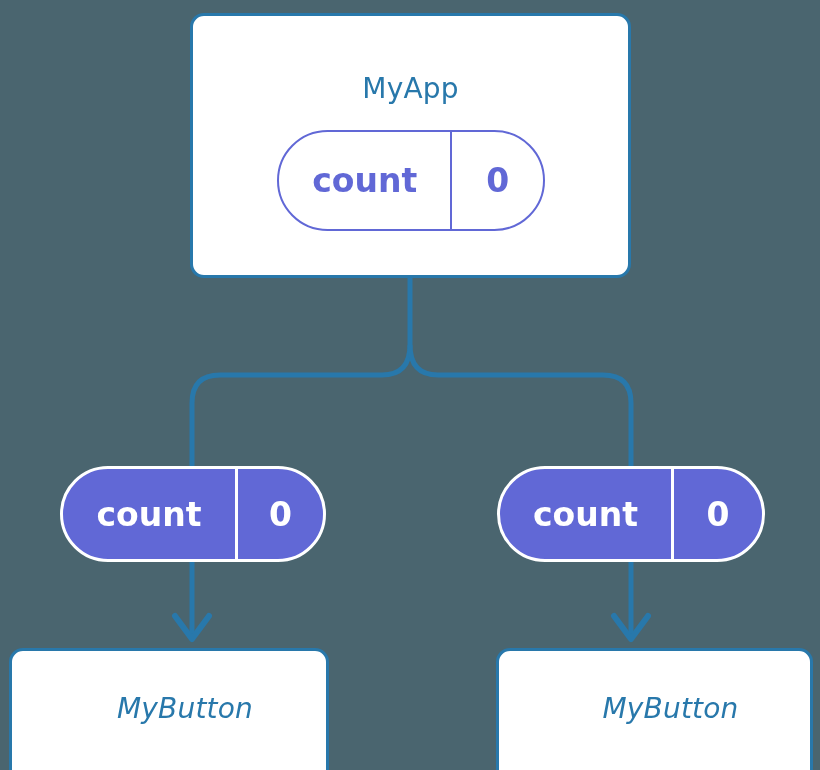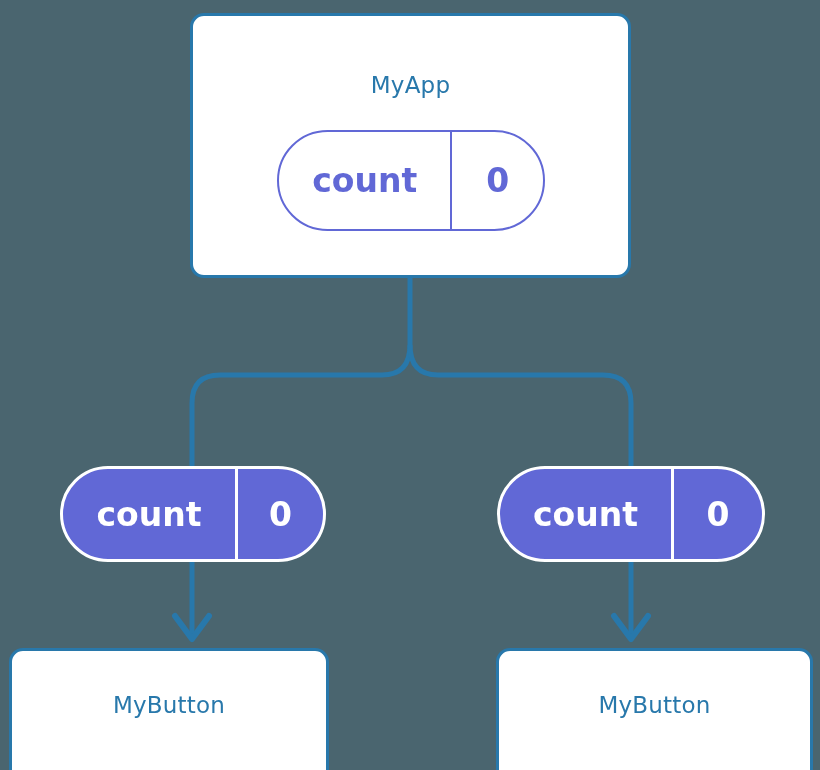--- a/index.html
+++ b/index.html
@@ -26,21 +26,21 @@
   
   .comp-box {
     position: absolute;
     background: #ffffff;
     border: 3px solid #2878ab;
     border-radius: 14px;
     box-sizing: border-box;
   }
   .comp-title {
     color: #2878ab;
-    font-size: 23px;
+    font-size: 28px;
     font-weight: 400;
     letter-spacing: 0.2px;
     text-align: center;
     white-space: nowrap;
   }
 
   
   #app-box {
     left: 190px;
     top: 13px;
@@ -63,23 +63,24 @@
     top: 648px;
     width: 320px;
   }
   #button-right-box {
     left: 496px;
     top: 648px;
     width: 317px;
   }
   .button-box .comp-title {
     position: absolute;
-    left: 0;
+    left: 16px;
     top: 41px;
     width: 100%;
+    font-style: italic;
   }
 
   
   .pill {
     position: absolute;
     box-sizing: border-box;
     display: flex;
     align-items: stretch;
     border-radius: 999px;
     overflow: hidden;

